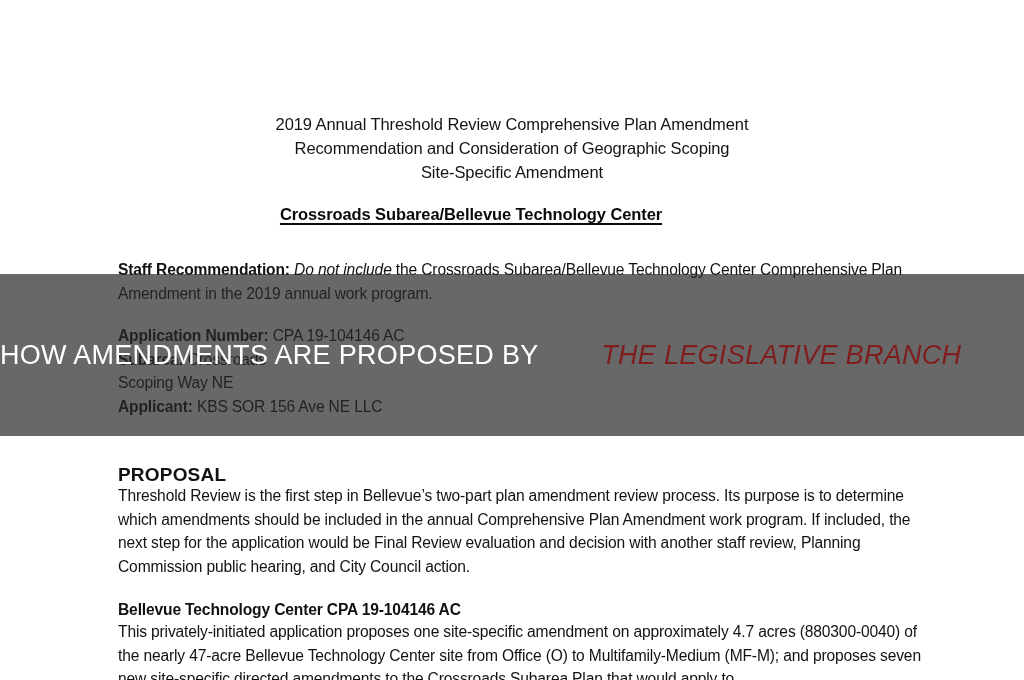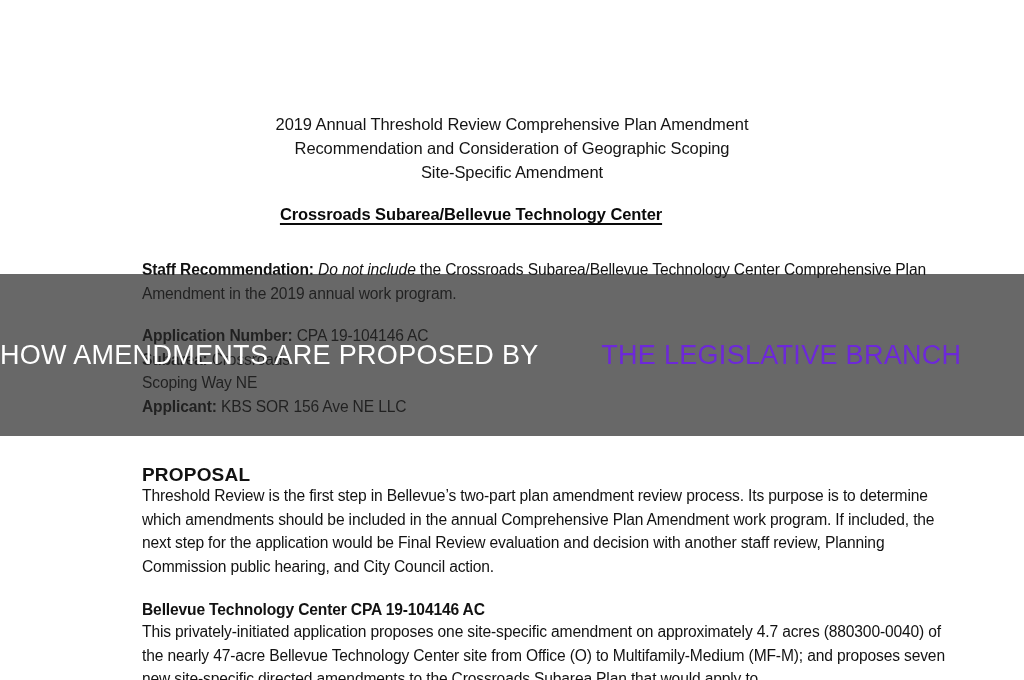--- a/index.html
+++ b/index.html
@@ -63,21 +63,20 @@
   }
 
   .body-col {
     position: absolute;
     left: 118px;
     width: 820px;
     font-size: 15.6px;
     line-height: 23.6px;
     letter-spacing: -0.15px;
     color: #121212;
-    margin-left: 24px;
   }
 
   .p-recommendation { top: 258px; }
   .p-appinfo        { top: 324px; line-height: 23.5px; }
   .p-proposal-head  { top: 463px; font-weight: bold; font-size: 19px; letter-spacing: 0.2px; }
   .p-proposal       { top: 484px; }
   .p-btc-head       { top: 598px; font-weight: bold; }
   .p-btc            { top: 620px; }
 
   b, strong { font-weight: bold; }
@@ -103,21 +102,21 @@
     width: 100%;
     text-align: center;
     font-family: "Liberation Sans", sans-serif;
     font-size: 27px;
     line-height: 44px;
     letter-spacing: 0.3px;
     font-weight: normal;
     white-space: nowrap;
   }
   .overlay-line-1 { color: #ffffff; }
-  .overlay-line-2 { color: #6d28d9; }
+  .overlay-line-2 { color: #7f1d1d; font-style: italic; }
 </style>
 </head>
 <body>
 
 <div id="page">
 
   <div class="doc">
 
     <div class="title-block">
       <span class="title-line">2019 Annual Threshold Review Comprehensive Plan Amendment</span>

